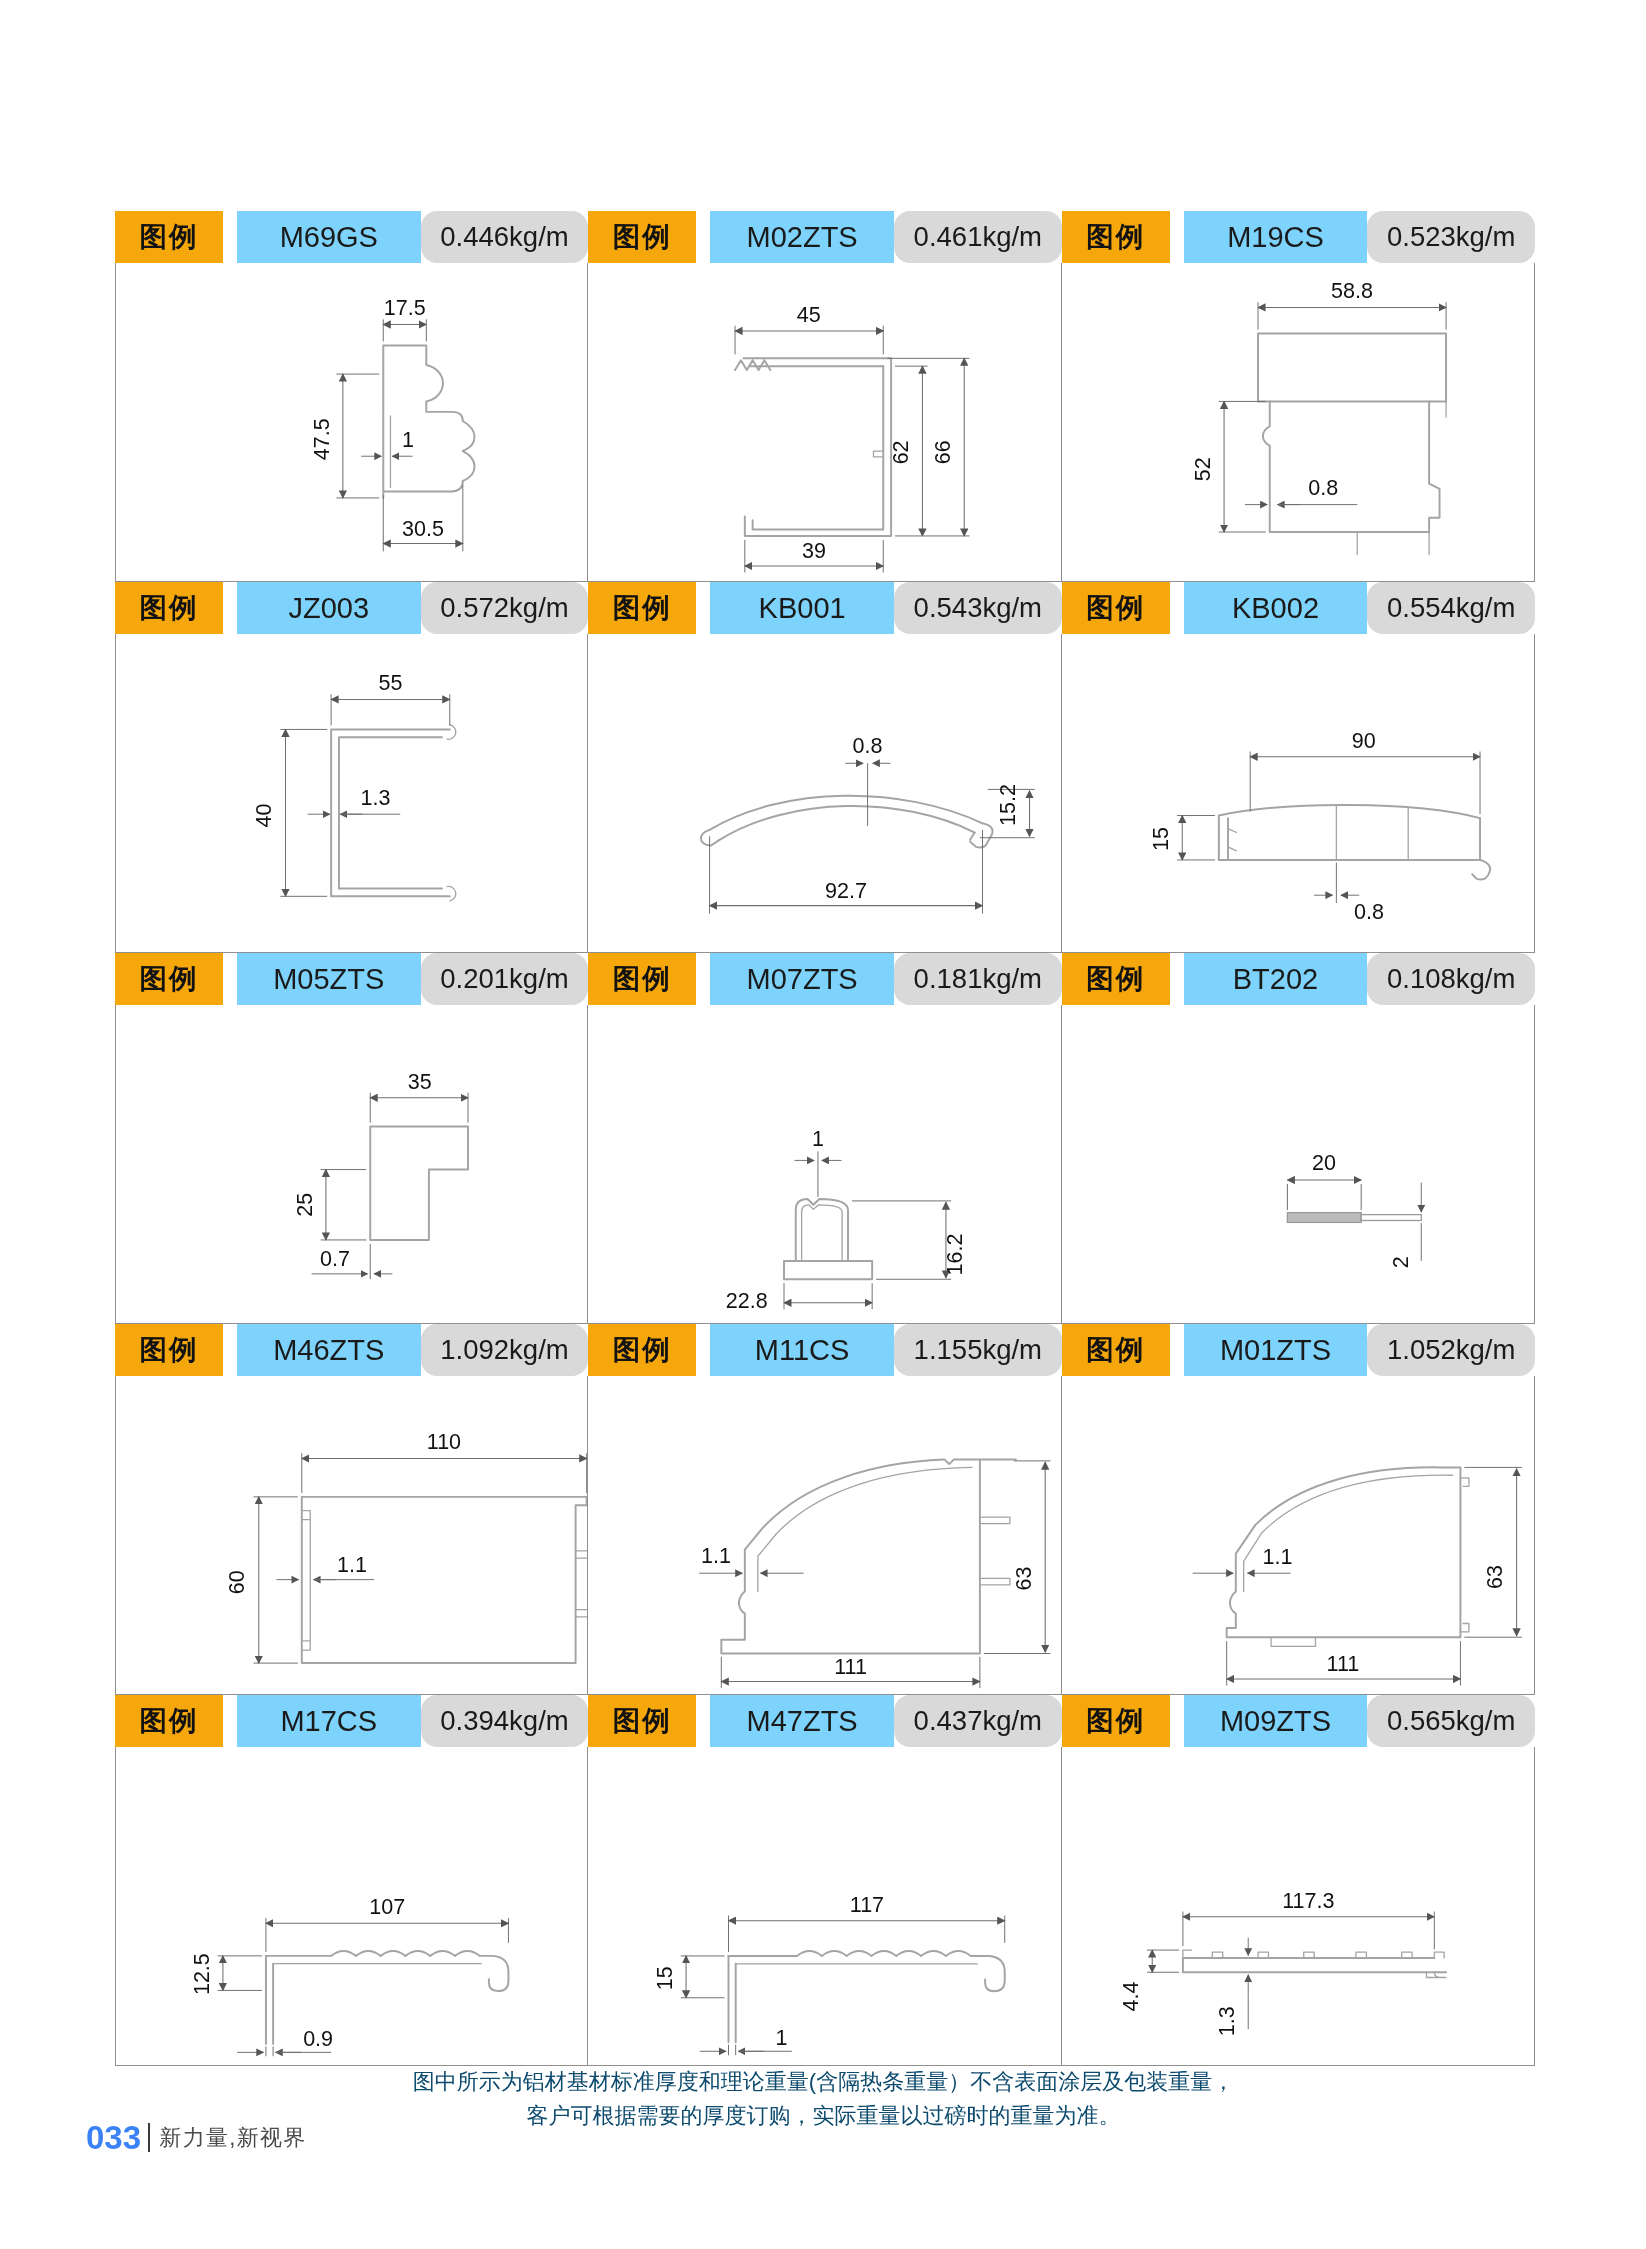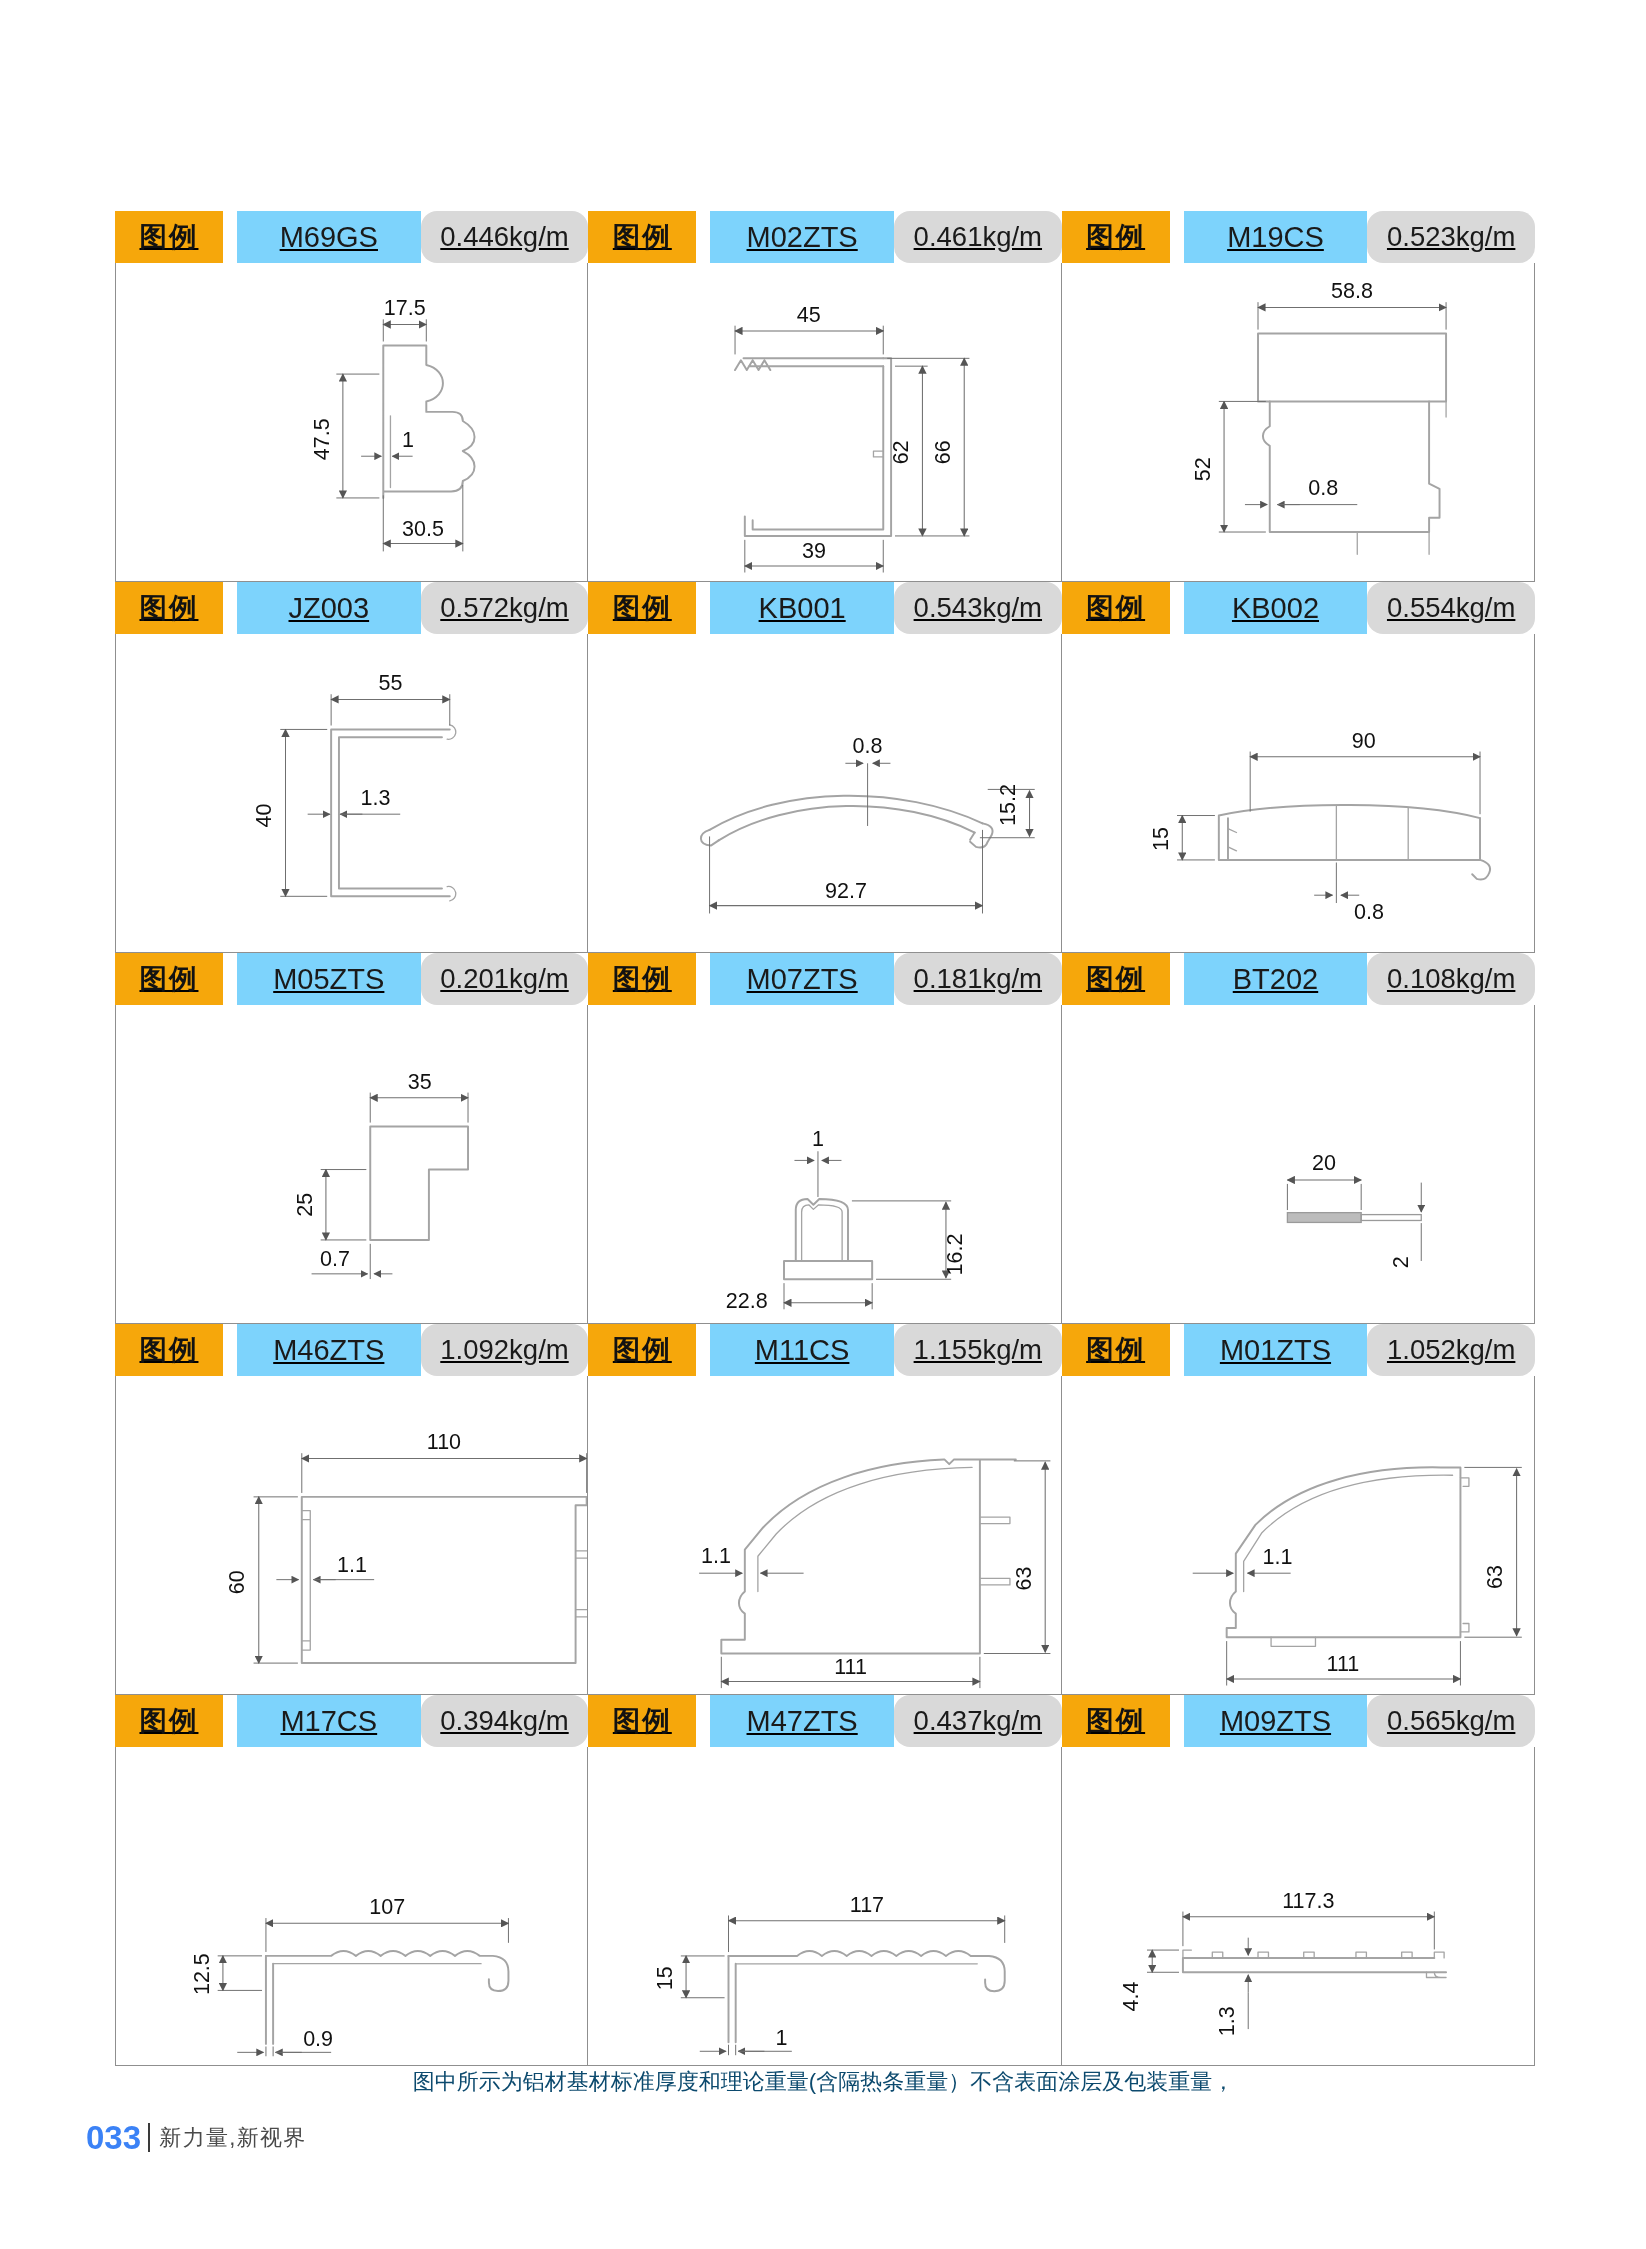--- a/index.html
+++ b/index.html
@@ -4,21 +4,21 @@
 <style>
   html,body { margin:0; padding:0; background:#ffffff; }
   .page {
     position:relative; width:1647px; height:2250px; background:#ffffff;
     font-family:"Liberation Sans","DejaVu Sans",sans-serif; overflow:hidden;
   }
   .grid {
     position:absolute; left:115px; top:211px; width:1420px;
     display:grid; grid-template-columns:repeat(3,1fr);
   }
-  .cell { display:flex; flex-direction:column;text-decoration:underline; }
+  .cell { display:flex; flex-direction:column; }
   .hdr { display:flex; height:52px; }
   .hdr-legend {
     width:23.5%; background:#F6A70B; color:#121212; font-weight:bold;
     font-size:27.5px; display:flex; align-items:center; justify-content:center;
     letter-spacing:2px;
   }
   .hdr-code {
     width:40%; background:#7dd3fc; color:#1a1a1a; font-size:29px;
     display:flex; align-items:center; justify-content:center;margin-left:14px;
   }
@@ -536,20 +536,21 @@
             <text class="dt" x="263" y="420" transform="rotate(-90 263 420)">1.3</text>
           </g>
         </svg>
       </div>
     </div>
 
   </div>
 
   <div class="note">
     <div>图中所示为铝材基材标准厚度和理论重量(含隔热条重量）不含表面涂层及包装重量，</div>
+    <div>客户可根据需要的厚度订购，实际重量以过磅时的重量为准。</div>
   </div>
 
   <div class="pagefoot">
     <span class="pnum">033</span>
     <span class="pbar"></span>
     <span class="slogan">新力量,新视界</span>
   </div>
 </div>
 
 

